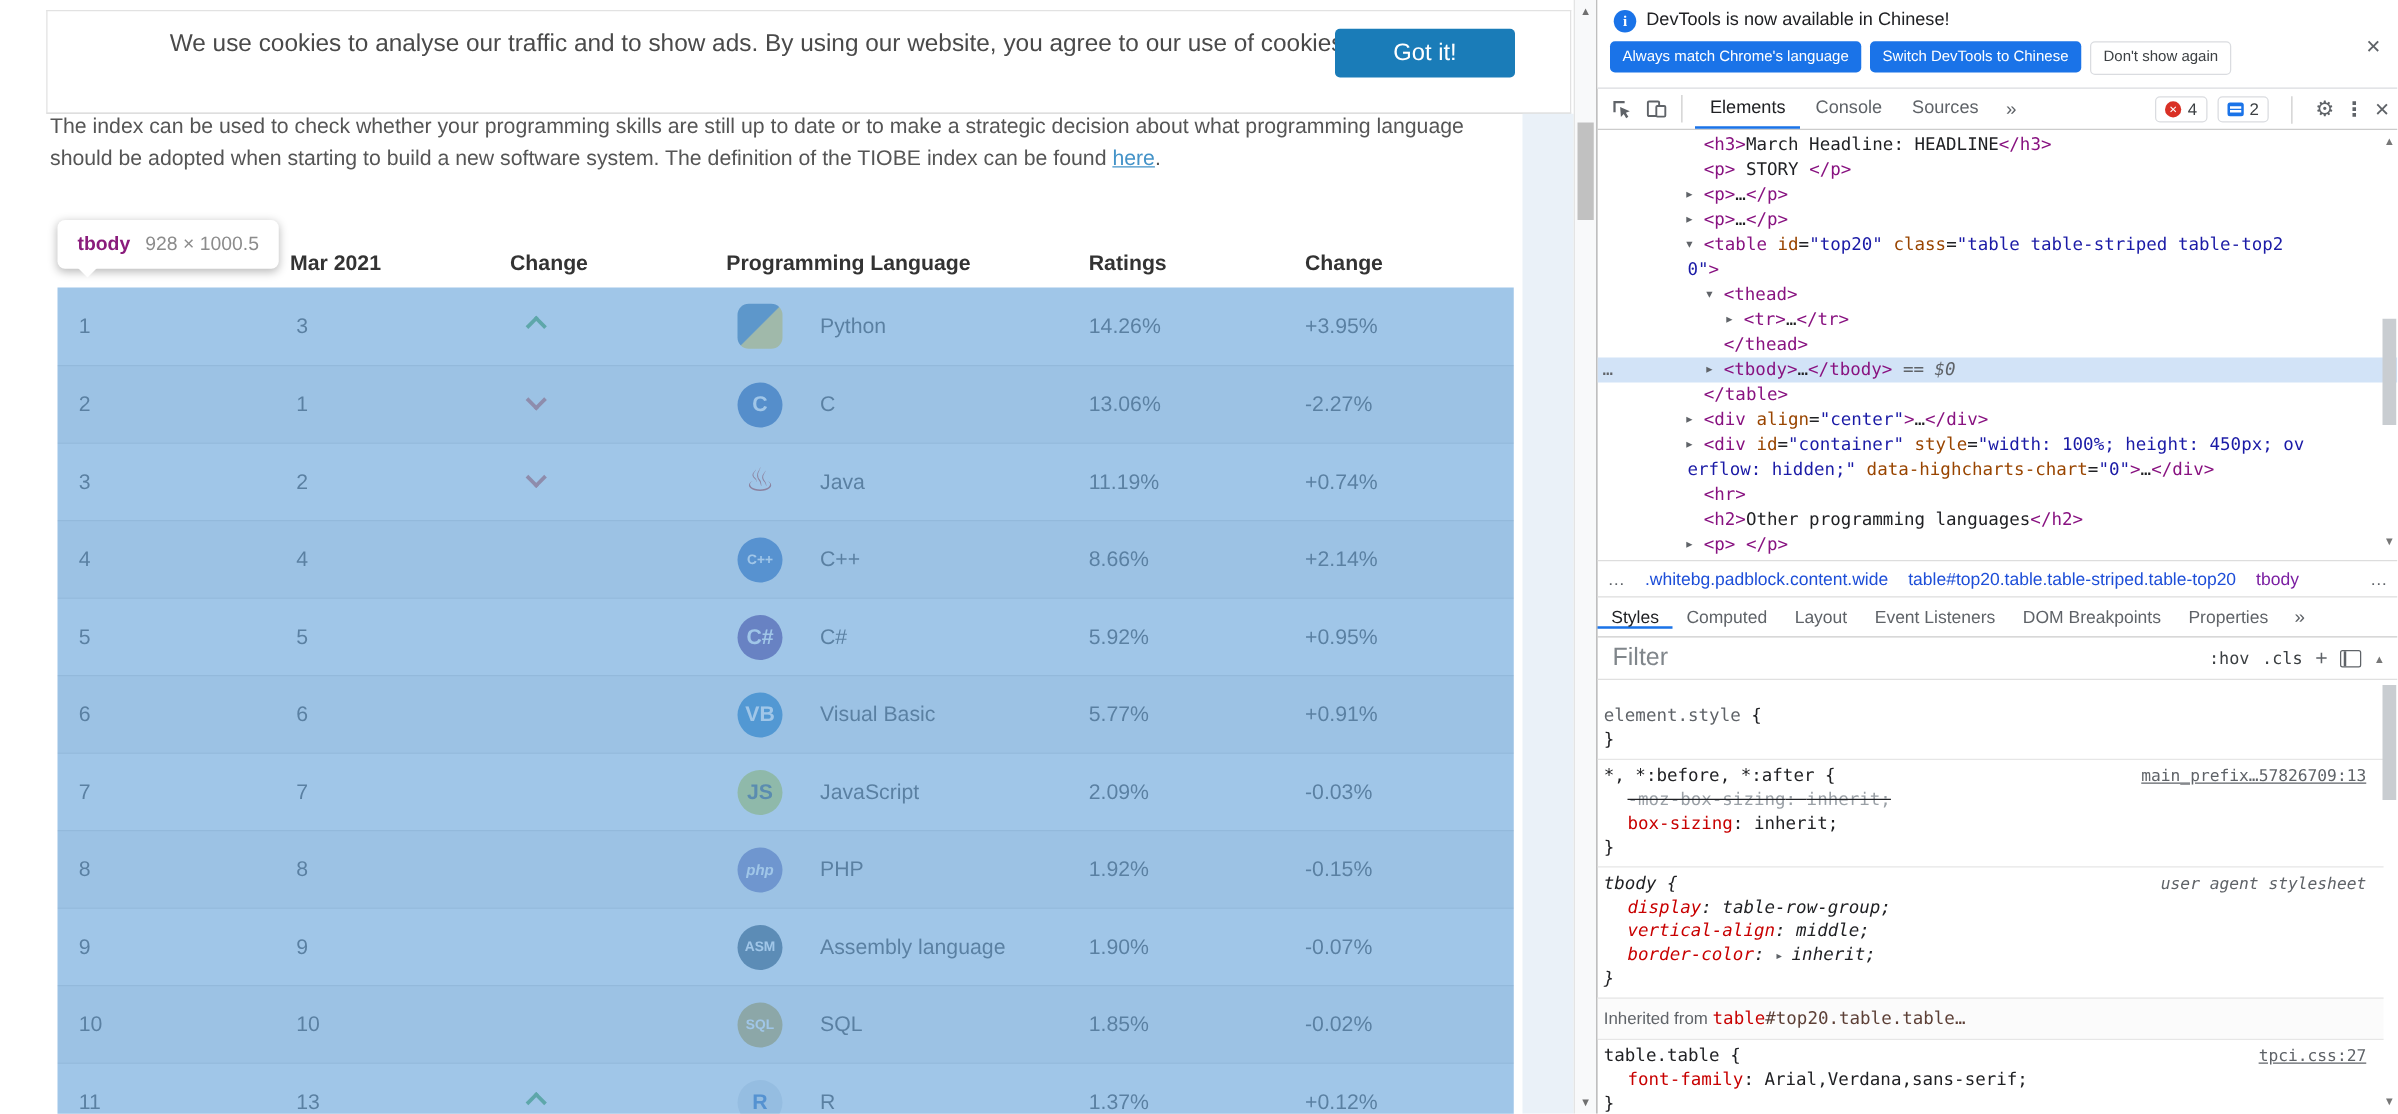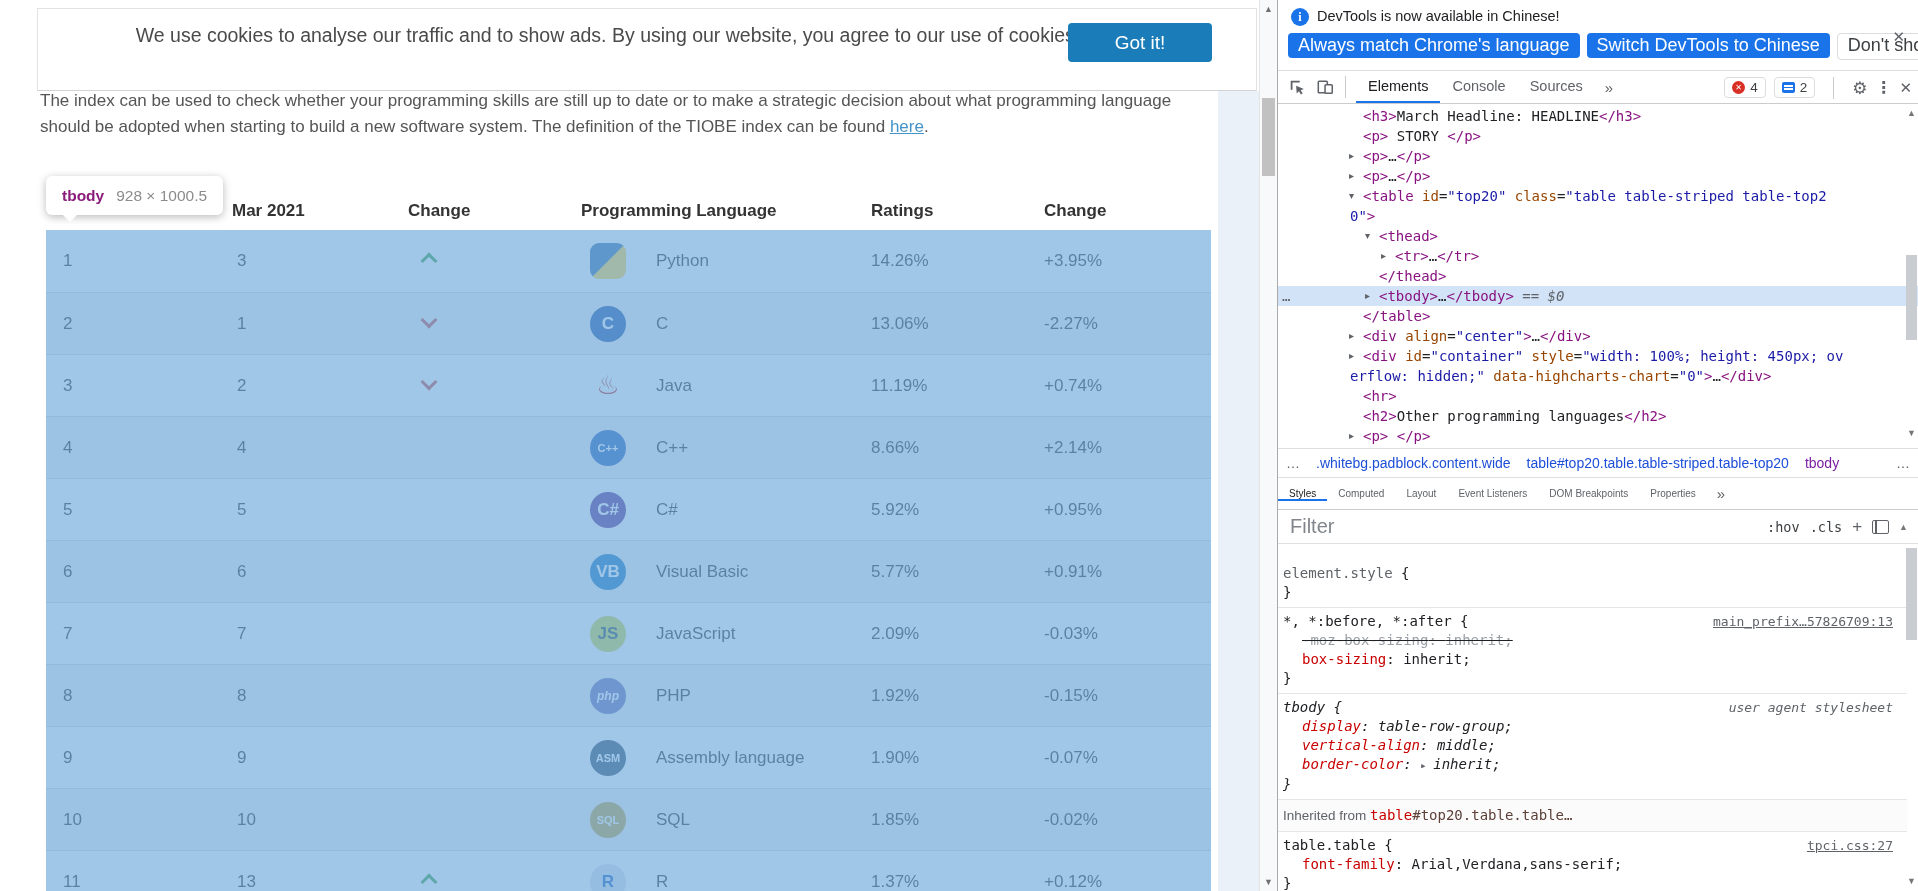--- a/index.html
+++ b/index.html
@@ -62,21 +62,21 @@
 
   
   #devtools{position:absolute;left:1277px;top:0;width:641px;height:891px;background:#fff;
     border-left:1px solid #aaa;box-sizing:border-box;font-size:14px;color:#202124;}
 
   #notif{position:absolute;left:0;top:0;width:100%;height:71px;background:#fff;border-bottom:1px solid #dadce0;box-sizing:border-box;}
   .info-ic{position:absolute;left:13px;top:8px;width:18px;height:18px;border-radius:50%;background:#1a73e8;
     color:#fff;font-weight:bold;font-size:12px;text-align:center;line-height:18px;font-family:"Liberation Serif",serif;}
   .n-title{position:absolute;left:39px;top:8px;font-size:14.5px;color:#202124;}
   #nbtns{position:absolute;left:10px;top:33px;display:flex;gap:7px;}
-  .nbtn{height:25px;line-height:25px;padding:0 10px;border-radius:4px;font-size:18px;white-space:nowrap;cursor:pointer;}
+  .nbtn{height:25px;line-height:25px;padding:0 10px;border-radius:4px;font-size:12px;white-space:nowrap;cursor:pointer;}
   .nbtn.pri{background:#1a73e8;color:#fff;}
   .nbtn.sec{background:#fff;color:#3c4043;border:1px solid #dadce0;line-height:23px;}
   .n-close{position:absolute;right:13px;top:28px;color:#5f6368;font-size:15px;cursor:pointer;}
 
   #dtoolbar{position:absolute;left:0;top:71px;width:100%;height:33px;border-bottom:1px solid #ccc;
     box-sizing:border-box;display:flex;align-items:center;}
   .tool-ic{margin-left:10px;display:inline-flex;align-items:center;cursor:pointer;}
   .vsep{width:1px;height:22px;background:#ccc;margin:0 10px;}
   #dtabs{display:flex;height:100%;align-items:center;}
   .dtab{padding:0 12px;height:100%;line-height:31px;color:#5f6368;font-size:14.5px;cursor:pointer;box-sizing:border-box;}
@@ -110,21 +110,21 @@
   #crumbs{position:absolute;left:0;top:448px;width:100%;height:30px;border-top:1px solid #ddd;border-bottom:1px solid #ddd;
     box-sizing:border-box;display:flex;align-items:center;gap:16px;padding:0 8px;font-size:14px;overflow:hidden;}
   .crumb{color:#1d4ed8;white-space:nowrap;cursor:pointer;}
   .crumb.cur{color:#7b1fa2;}
   .crumb.dots{color:#5f6368;}
   #crumbs .tail{margin-left:auto;color:#5f6368;}
 
   
   #stabsbar{position:absolute;left:0;top:478px;width:100%;height:32px;border-bottom:1px solid #ccc;
     box-sizing:border-box;display:flex;align-items:center;}
-  .stab{padding:0 11px;line-height:29px;height:100%;color:#5f6368;font-size:10px;cursor:pointer;box-sizing:border-box;white-space:nowrap;}
+  .stab{padding:0 11px;line-height:29px;height:100%;color:#5f6368;font-size:14px;cursor:pointer;box-sizing:border-box;white-space:nowrap;}
   .stab.act{color:#202124;border-bottom:2.5px solid #1a73e8;}
   #filterrow{position:absolute;left:0;top:510px;width:100%;height:34px;border-bottom:1px solid #e0e0e0;
     box-sizing:border-box;display:flex;align-items:center;padding:0 10px;gap:10px;}
   #filterrow input{flex:0 0 330px;border:none;outline:none;font-size:20px;color:#333;font-family:"Liberation Sans",sans-serif;}
   #filterrow input::placeholder{color:#80868b;}
   .frt{font-family:"DejaVu Sans Mono",monospace;font-size:13.5px;color:#3c4043;cursor:pointer;}
   .plus{font-size:17px;color:#5f6368;cursor:pointer;}
   .panel-ic{width:15px;height:12px;border:1.5px solid #5f6368;border-radius:2px;position:relative;cursor:pointer;}
   .panel-ic:before{content:"";position:absolute;left:2px;top:0;width:1.5px;height:100%;background:#5f6368;}
 

